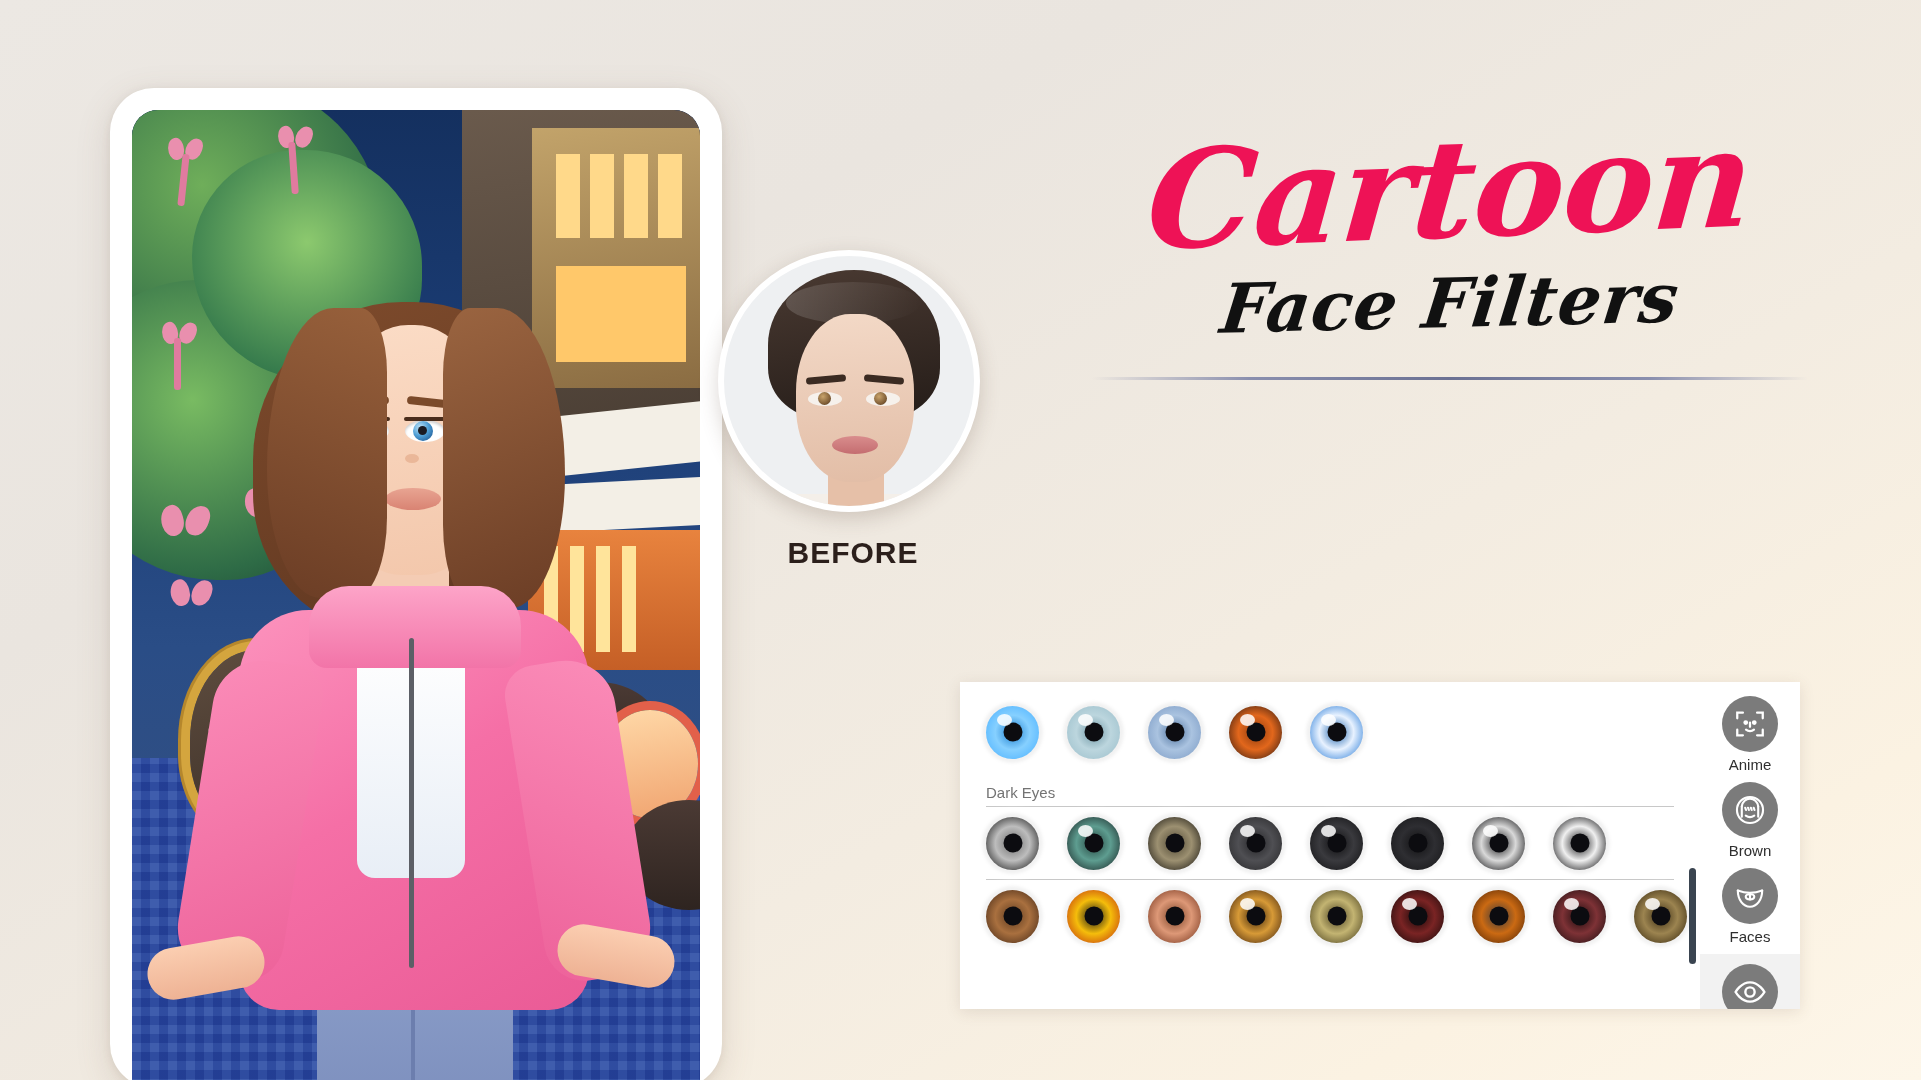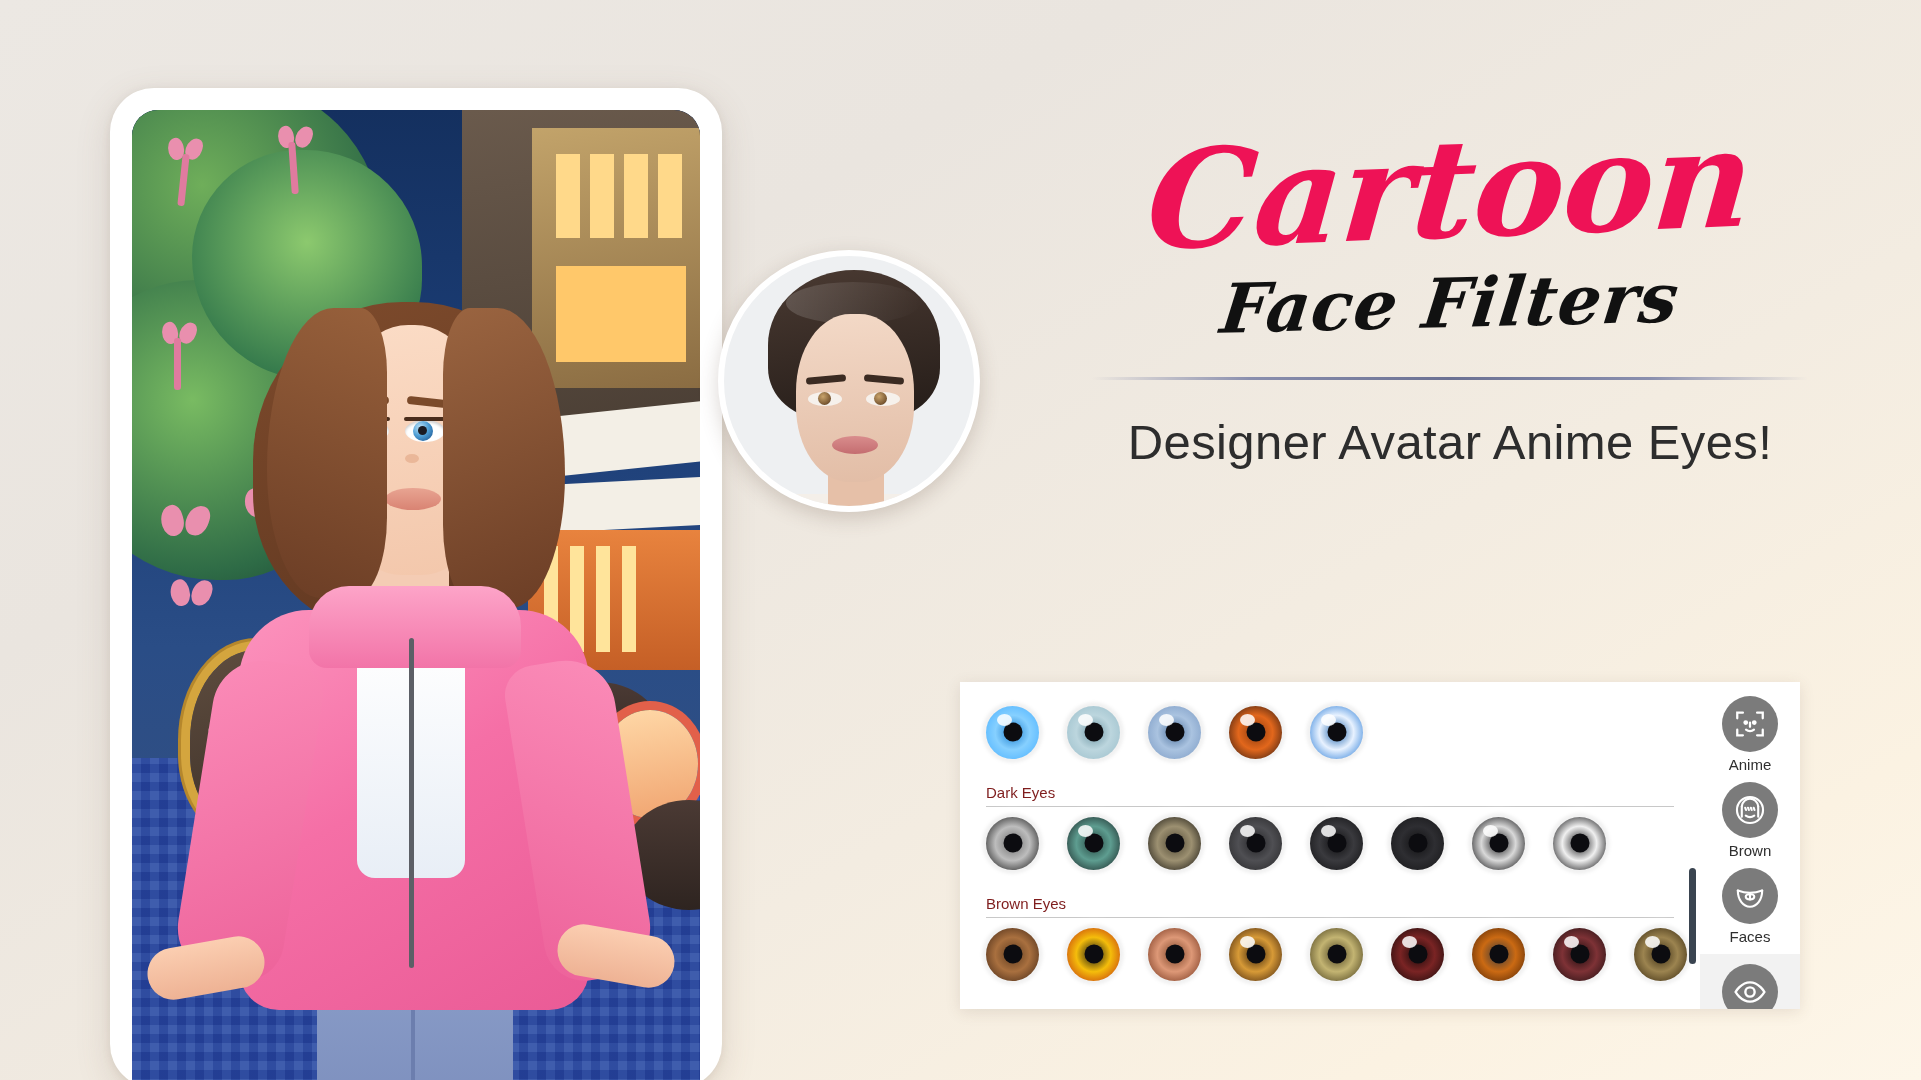--- a/index.html
+++ b/index.html
@@ -144,21 +144,21 @@
   }
   #eye-scroll{ position:relative; flex:1; padding:14px 0 0 26px; overflow:hidden; }
   .eye-row{ display:flex; gap:28px; align-items:center; height:72px; }
   .eye-swatch{ width:53px; height:53px; border-radius:50%; flex:0 0 auto;
     box-shadow:0 0 10px 5px rgba(255,255,255,.95), 0 0 4px 2px rgba(0,0,0,.30);
     position:relative; }
   .eye-swatch .pup{ position:absolute; left:50%; top:50%; transform:translate(-50%,-50%);
     width:19px;height:19px;border-radius:50%;background:#0c0c10; }
   .eye-swatch .gl{ position:absolute; left:20%; top:16%; width:15px;height:12px;
     border-radius:50%; background:rgba(255,255,255,.85); }
-  .section-label{ font-size:15px; color:#7f1d1d; margin:16px 0 5px 0; font-weight:500; }
+  .section-label{ font-size:15px; color:#737373; margin:16px 0 5px 0; font-weight:500; }
   .section-rule{ height:1px; background:#c8c8c8; margin-right:26px; }
   #scroll-indicator{ position:absolute; right:4px; top:186px; width:7px; height:96px;
     background:#3a4450; border-radius:4px; }
 
   
   #eye-tabs{ width:100px; background:#ffffff; flex:0 0 auto;
     display:flex; flex-direction:column; align-items:center; padding-top:14px; }
   .tab-item{ display:flex; flex-direction:column; align-items:center; margin-bottom:9px; }
   .tab-circle{ width:56px;height:56px;border-radius:50%;background:#7b7b7b;
     display:flex;align-items:center;justify-content:center; }
@@ -264,27 +264,27 @@
     <div class="p-hair"></div>
     <div class="p-face"></div>
     <div class="p-brow" style="left:82px;top:120px;transform:rotate(-5deg)"></div>
     <div class="p-brow" style="left:140px;top:120px;transform:rotate(5deg)"></div>
     <div class="p-eye" style="left:84px;top:136px"></div>
     <div class="p-iris" style="left:94px;top:136px"></div>
     <div class="p-eye" style="left:142px;top:136px"></div>
     <div class="p-iris" style="left:150px;top:136px"></div>
     <div class="p-lips"></div>
   </div>
+  <div id="before-label">BEFORE</div>
 </div>
 
 <div id="brand">
   <div id="brand-title">Cartoon</div>
   <div id="brand-subtitle">Face Filters</div>
   <div id="brand-divider"></div>
-  <div id="brand-tagline">Designer Avatar Anime Eyes!</div>
 </div>
 
 <div id="eye-panel">
   <div id="eye-scroll">
       <div class="eye-row">
         <div class="eye-swatch" style="background: radial-gradient(circle, rgb(29, 127, 208) 0%, rgb(134, 208, 255) 46%, rgb(77, 178, 255) 92%);">
           <div class="pup"></div>
           <div class="gl"></div>
         </div>
         <div class="eye-swatch" style="background: radial-gradient(circle, rgb(111, 151, 165) 0%, rgb(188, 214, 222) 46%, rgb(157, 192, 204) 92%);">
@@ -329,21 +329,20 @@
           <div class="pup"></div>
         </div>
         <div class="eye-swatch" style="background: radial-gradient(circle, rgb(21, 21, 23) 0%, rgb(217, 217, 217) 46%, rgb(15, 15, 17) 92%);">
           <div class="pup"></div>
           <div class="gl"></div>
         </div>
         <div class="eye-swatch" style="background: radial-gradient(circle, rgb(18, 18, 20) 0%, rgb(240, 240, 240) 46%, rgb(13, 13, 15) 92%);">
           <div class="pup"></div>
         </div>
       </div>
-      <div class="section-label">Brown Eyes</div>
       <div class="section-rule"></div>
       <div class="eye-row">
         <div class="eye-swatch" style="background: radial-gradient(circle, rgb(93, 58, 30) 0%, rgb(169, 112, 63) 46%, rgb(74, 44, 24) 92%);">
           <div class="pup"></div>
         </div>
         <div class="eye-swatch" style="background: radial-gradient(circle, rgb(20, 20, 20) 0%, rgb(245, 189, 11) 46%, rgb(195, 58, 15) 92%);">
           <div class="pup"></div>
         </div>
         <div class="eye-swatch" style="background: radial-gradient(circle, rgb(122, 66, 38) 0%, rgb(221, 152, 119) 46%, rgb(122, 58, 34) 92%);">
           <div class="pup"></div>

